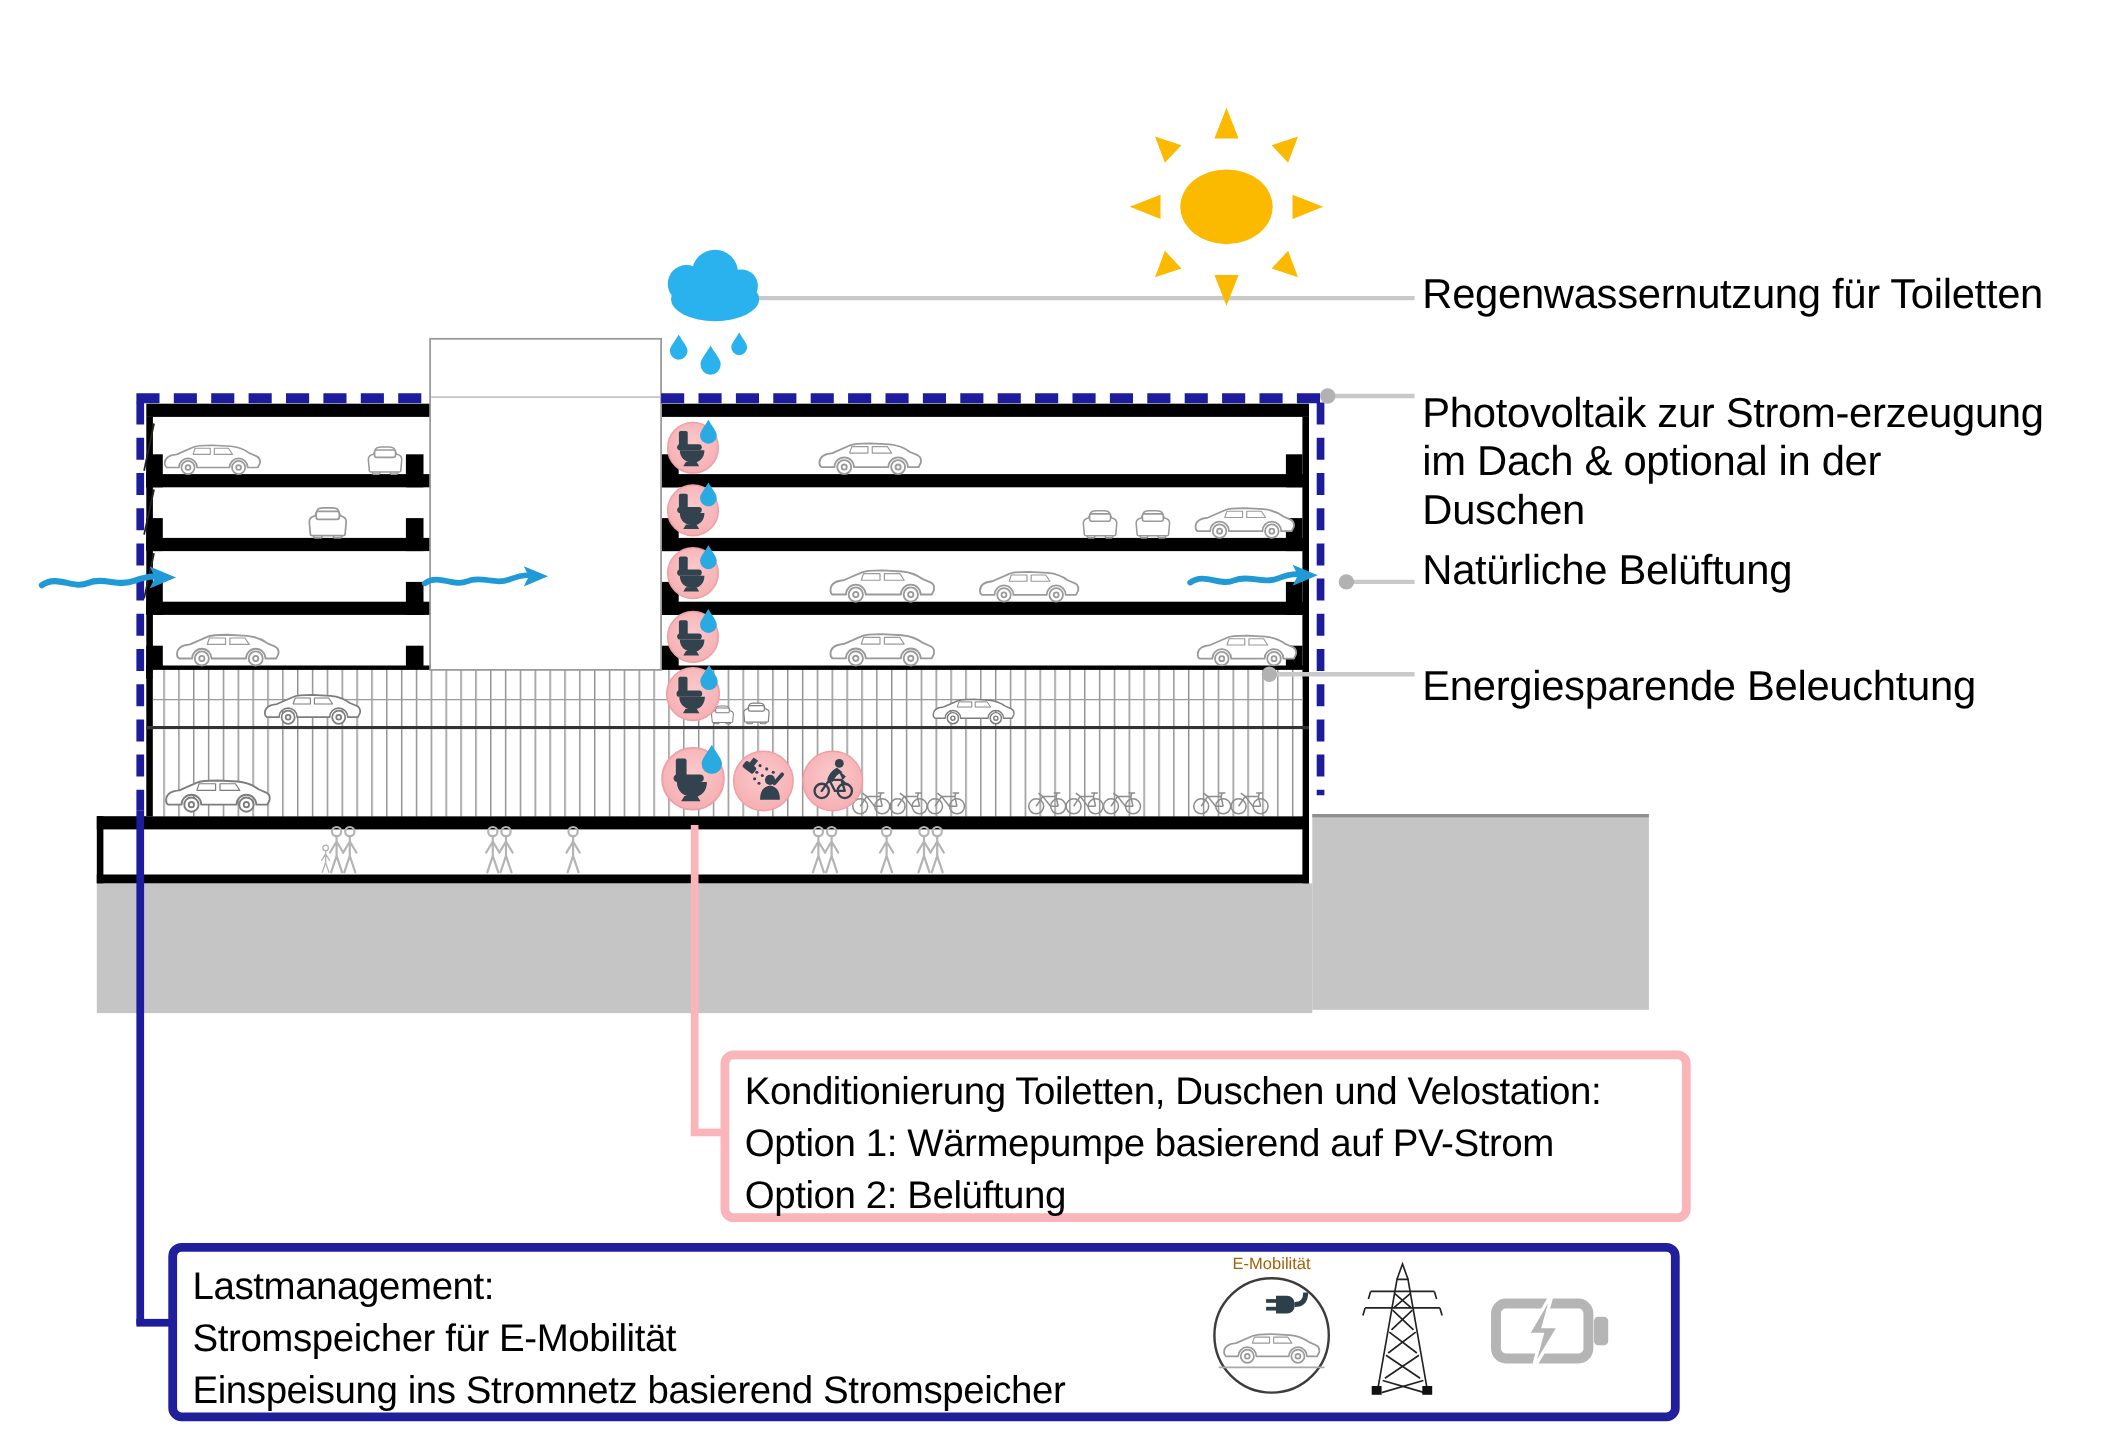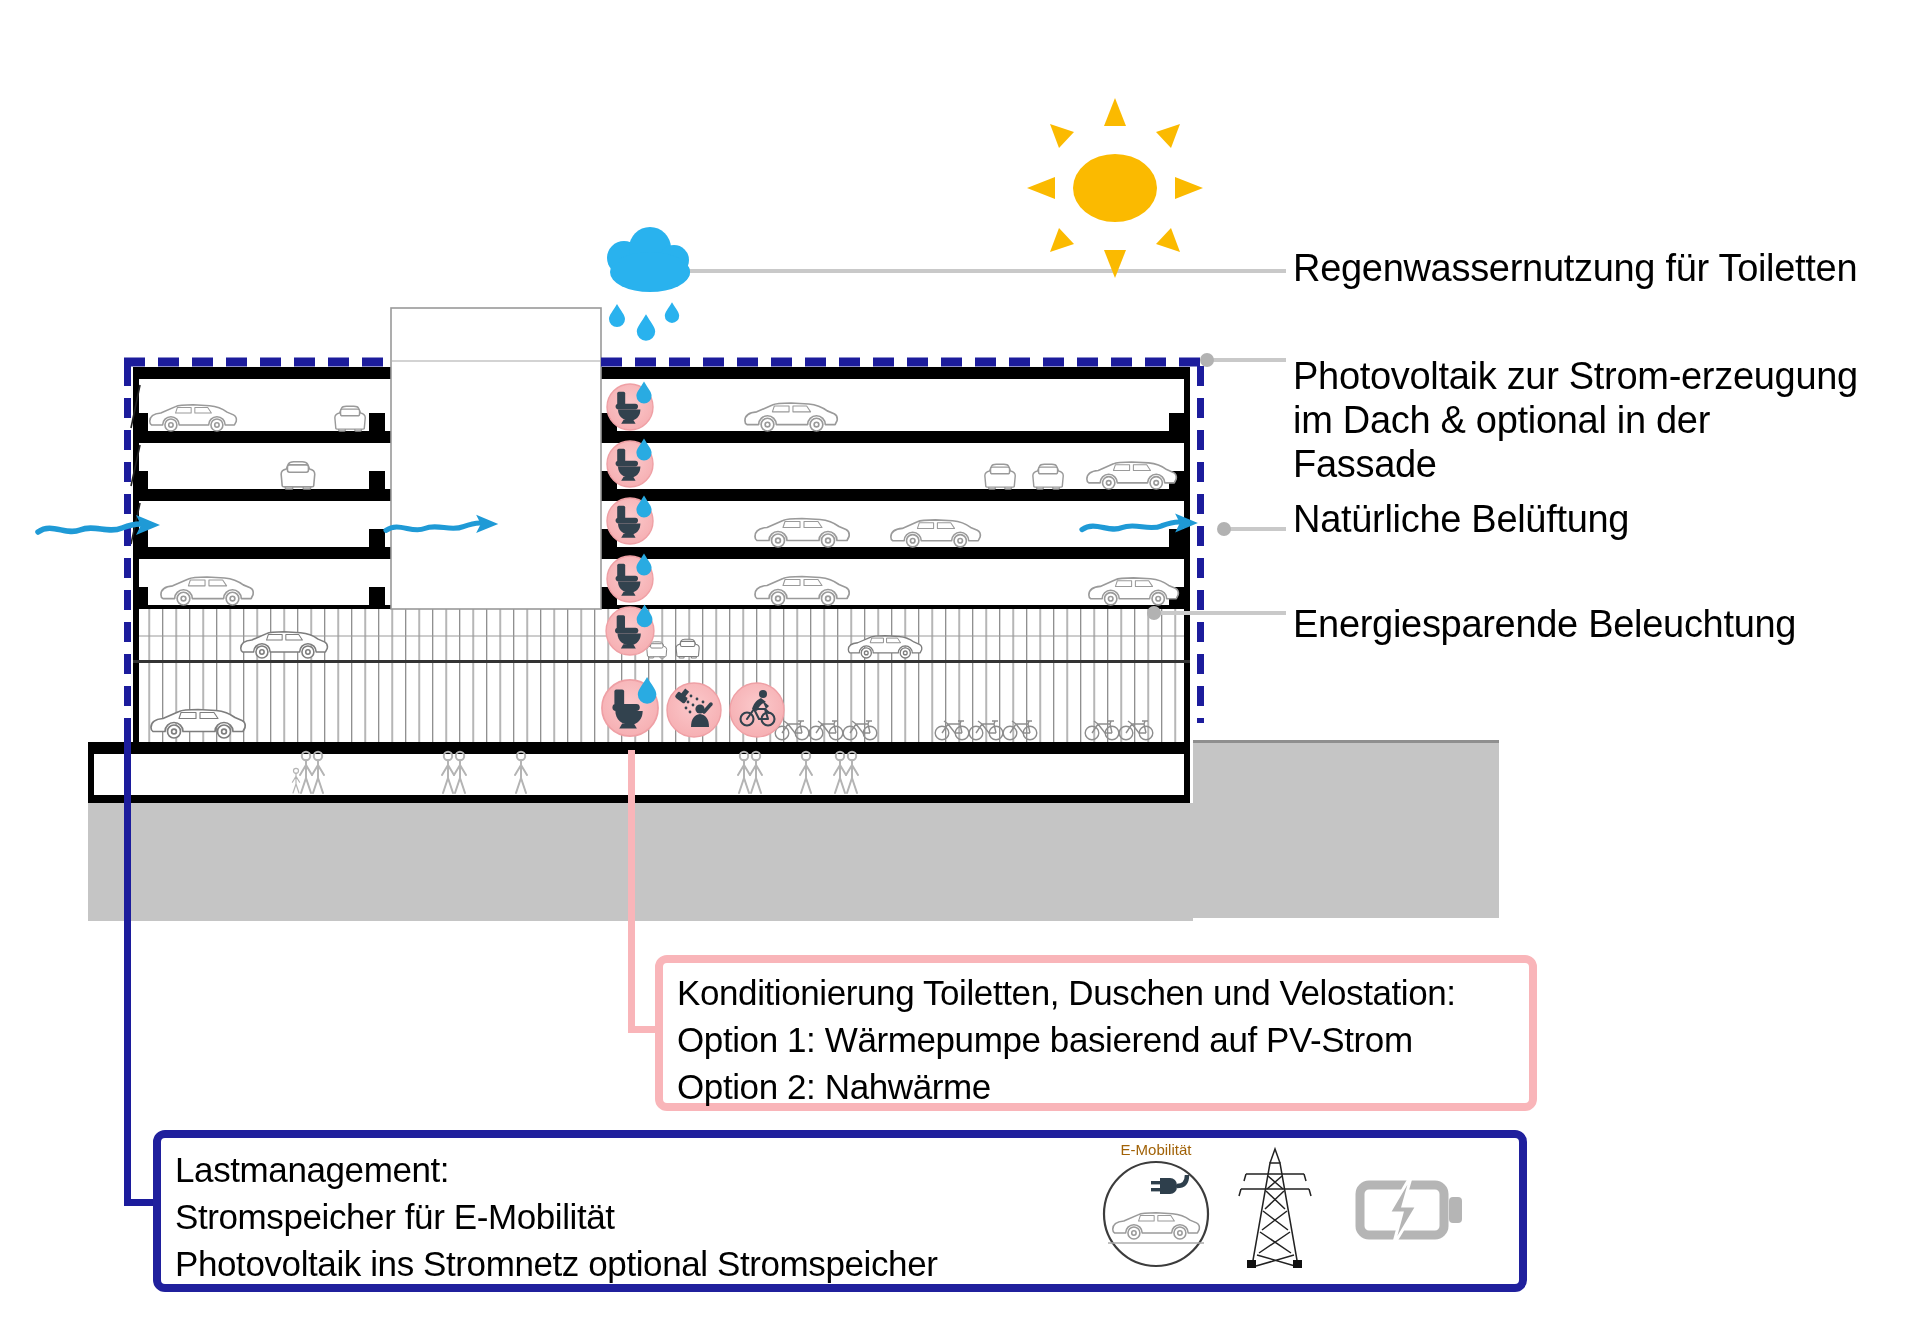--- a/index.html
+++ b/index.html
@@ -318,34 +318,34 @@
     <rect x="1449" y="1197" width="13" height="26" rx="4" fill="#b5b5b5"></rect>
     <polygon points="1412,1174 1389,1213 1402,1213 1393,1246 1417,1206 1403,1206" fill="#b5b5b5" stroke="#fff" stroke-width="3"></polygon>
   </g>
 </svg>
 
 <div class="note" style="left:1293px;top:230px">Regenwassernutzung für Toiletten</div>
 
 <div class="note" style="left:1293px;top:338px">
   <div>Photovoltaik zur Strom-erzeugung</div>
   <div>im Dach &amp; optional in der</div>
-  <div>Fassade</div>
+  <div>Duschen</div>
 </div>
 
 <div class="note" style="left:1293px;top:481px">Natürliche Belüftung</div>
 
 <div class="note" style="left:1293px;top:586px">Energiesparende Beleuchtung</div>
 
 <div class="roundbox pinkbox" style="left:655px;top:955px;width:882px;height:156px;padding:6px 0 0 14px">
   <div class="bt">Konditionierung Toiletten, Duschen und Velostation:</div>
   <div class="bt">Option 1: Wärmepumpe basierend auf PV-Strom</div>
-  <div class="bt">Option 2: Nahwärme</div>
+  <div class="bt">Option 2: Belüftung</div>
 </div>
 
 <div class="roundbox navybox" style="left:153px;top:1130px;width:1374px;height:162px;padding:8px 16px 0 14px">
   <div class="bt">Lastmanagement:</div>
   <div class="bt">Stromspeicher für E-Mobilität</div>
-  <div class="bt">Photovoltaik ins Stromnetz optional Stromspeicher</div>
+  <div class="bt">Einspeisung ins Stromnetz basierend Stromspeicher</div>
 </div>
 
 <div class="emlabel" style="left:1096px;top:1141px;width:120px">E-Mobilität</div>
 
 </div>
 
 </body></html>

